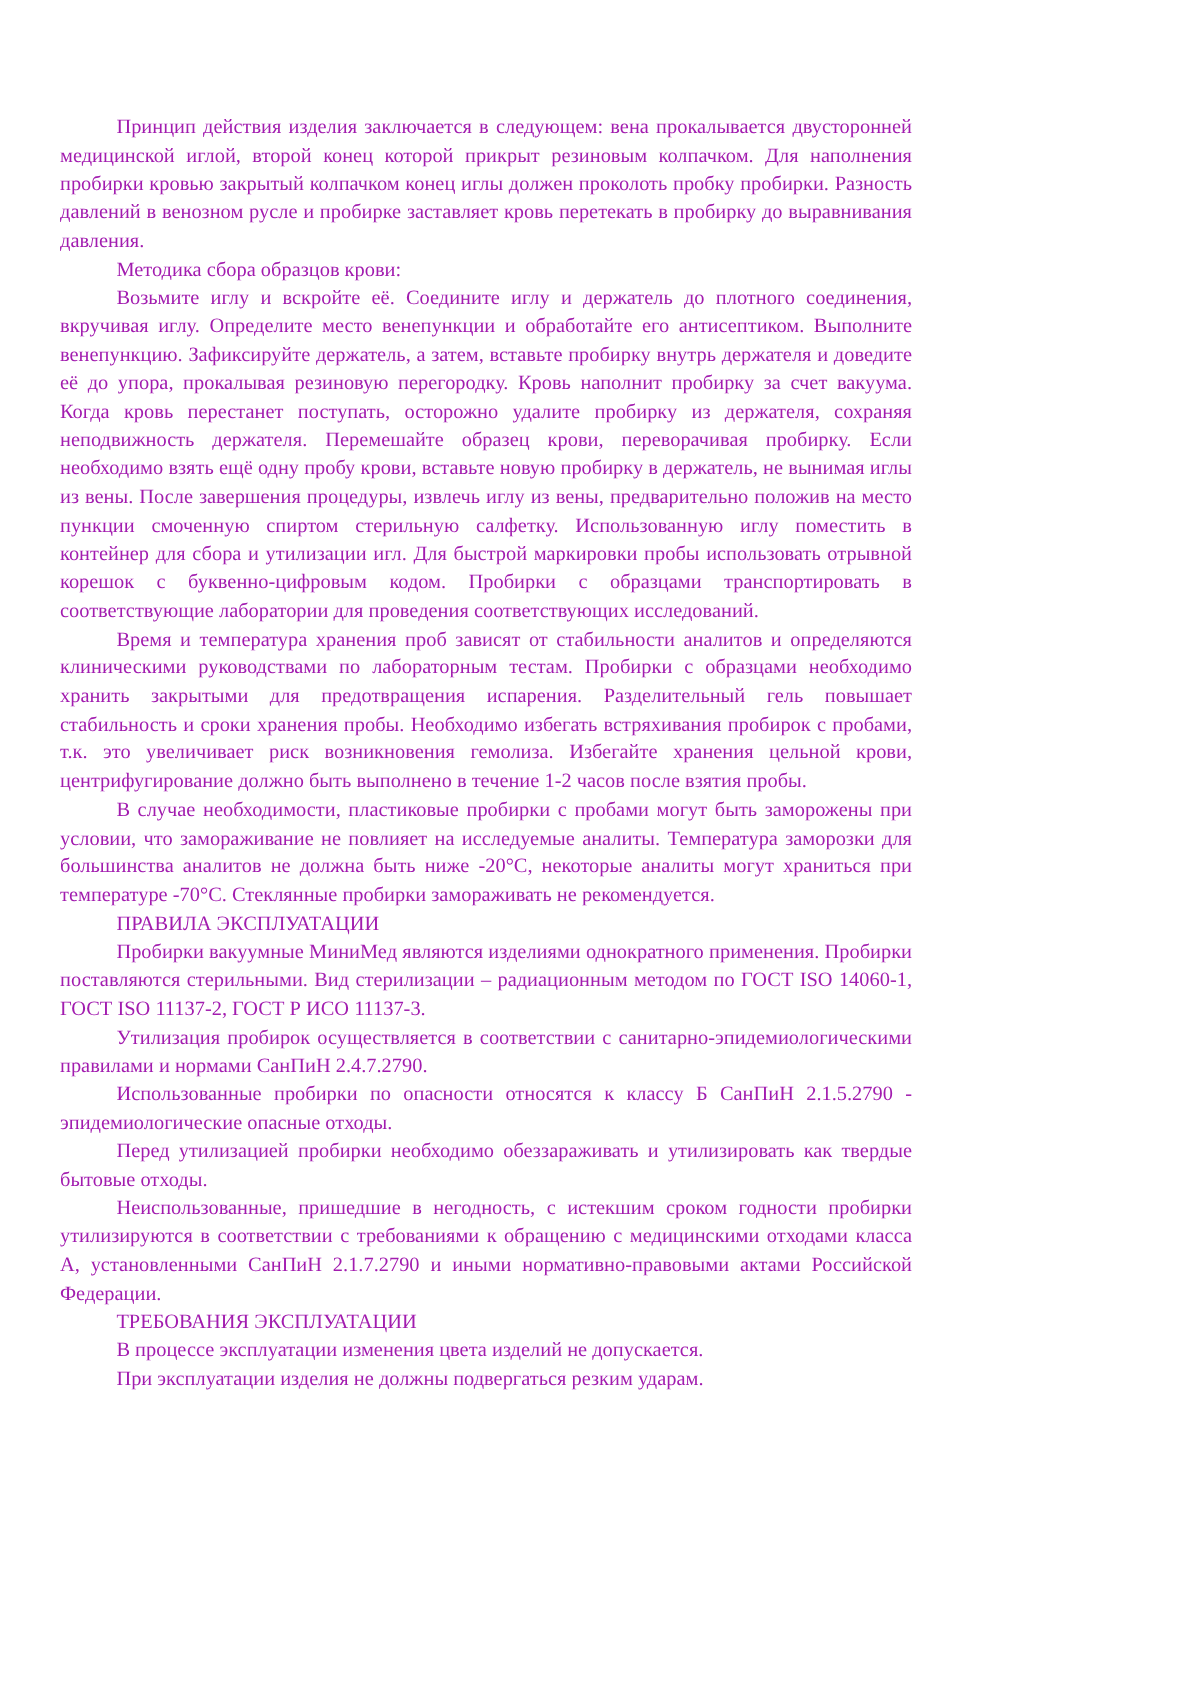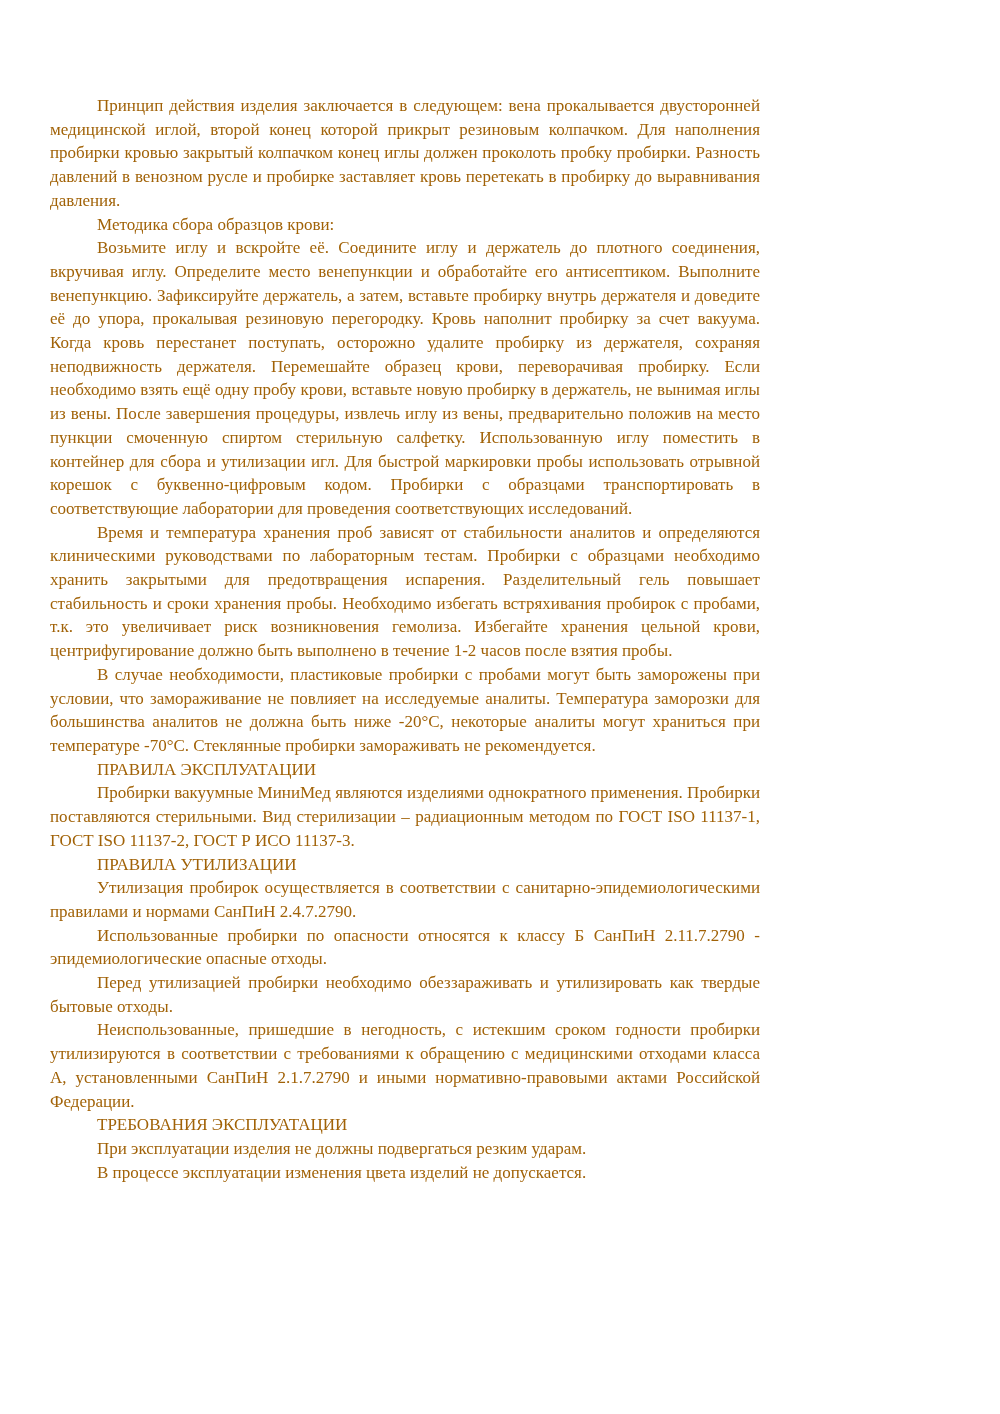--- a/index.html
+++ b/index.html
@@ -13,21 +13,21 @@
     overflow: hidden;
   }
   .doc {
     box-sizing: border-box;
     width: 808px;
     min-height: 1414px;
     padding: 94px 48px 40px 50px;
     font-family: "Liberation Serif", "DejaVu Serif", serif;
     font-size: 17px;
     line-height: 23.7px;
-    color: #a16207;
+    color: #a21caf;
     background: #ffffff;
   }
   .doc p {
     margin: 0;
     text-align: justify;
     text-indent: 47px;
   }
   .subheading {
     margin: 0;
     text-align: left;
@@ -55,32 +55,31 @@
 
   <p>Возьмите иглу и вскройте её. Соедините иглу и держатель до плотного соединения, вкручивая иглу. Определите место венепункции и обработайте его антисептиком. Выполните венепункцию. Зафиксируйте держатель, а затем, вставьте пробирку внутрь держателя и доведите её до упора, прокалывая резиновую перегородку. Кровь наполнит пробирку за счет вакуума. Когда кровь перестанет поступать, осторожно удалите пробирку из держателя, сохраняя неподвижность держателя. Перемешайте образец крови, переворачивая пробирку. Если необходимо взять ещё одну пробу крови, вставьте новую пробирку в держатель, не вынимая иглы из вены. После завершения процедуры, извлечь иглу из вены, предварительно положив на место пункции смоченную спиртом стерильную салфетку. Использованную иглу поместить в контейнер для сбора и утилизации игл. Для быстрой маркировки пробы использовать отрывной корешок с буквенно-цифровым кодом. Пробирки с образцами транспортировать в соответствующие лаборатории для проведения соответствующих исследований.</p>
 
 
   <p>Время и температура хранения проб зависят от стабильности аналитов и определяются клиническими руководствами по лабораторным тестам. Пробирки с образцами необходимо хранить закрытыми для предотвращения испарения. Разделительный гель повышает стабильность и сроки хранения пробы. Необходимо избегать встряхивания пробирок с пробами, т.к. это увеличивает риск возникновения гемолиза. Избегайте хранения цельной крови, центрифугирование должно быть выполнено в течение 1-2 часов после взятия пробы.</p>
 
   <p>В случае необходимости, пластиковые пробирки с пробами могут быть заморожены при условии, что замораживание не повлияет на исследуемые аналиты. Температура заморозки для большинства аналитов не должна быть ниже -20°С, некоторые аналиты могут храниться при температуре -70°С. Стеклянные пробирки замораживать не рекомендуется.</p>
 
   <p class="center-heading gap-top">ПРАВИЛА ЭКСПЛУАТАЦИИ</p>
 
-  <p>Пробирки вакуумные МиниМед являются изделиями однократного применения. Пробирки поставляются стерильными. Вид стерилизации – радиационным методом по ГОСТ ISO 11137-1, ГОСТ ISO 11137-2, ГОСТ Р ИСО 11137-3.</p>
+  <p>Пробирки вакуумные МиниМед являются изделиями однократного применения. Пробирки поставляются стерильными. Вид стерилизации – радиационным методом по ГОСТ ISO 14060-1, ГОСТ ISO 11137-2, ГОСТ Р ИСО 11137-3.</p>
 
 
-  <p class="center-heading">ПРАВИЛА УТИЛИЗАЦИИ</p>
 
   <p>Утилизация пробирок осуществляется в соответствии с санитарно-эпидемиологическими правилами и нормами СанПиН 2.4.7.2790.</p>
 
-  <p>Использованные пробирки по опасности относятся к классу Б СанПиН 2.11.7.2790 - эпидемиологические опасные отходы.</p>
+  <p>Использованные пробирки по опасности относятся к классу Б СанПиН 2.1.5.2790 - эпидемиологические опасные отходы.</p>
 
   <p>Перед утилизацией пробирки необходимо обеззараживать и утилизировать как твердые бытовые отходы.</p>
 
   <p>Неиспользованные, пришедшие в негодность, с истекшим сроком годности пробирки утилизируются в соответствии с требованиями к обращению с медицинскими отходами класса А, установленными СанПиН 2.1.7.2790 и иными нормативно-правовыми актами Российской Федерации.</p>
 
   <p class="center-heading">ТРЕБОВАНИЯ ЭКСПЛУАТАЦИИ</p>
 
+  <p>В процессе эксплуатации изменения цвета изделий не допускается.</p>
+
   <p>При эксплуатации изделия не должны подвергаться резким ударам.</p>
-
-  <p>В процессе эксплуатации изменения цвета изделий не допускается.</p>
 
 </div>
 
 </body></html>

